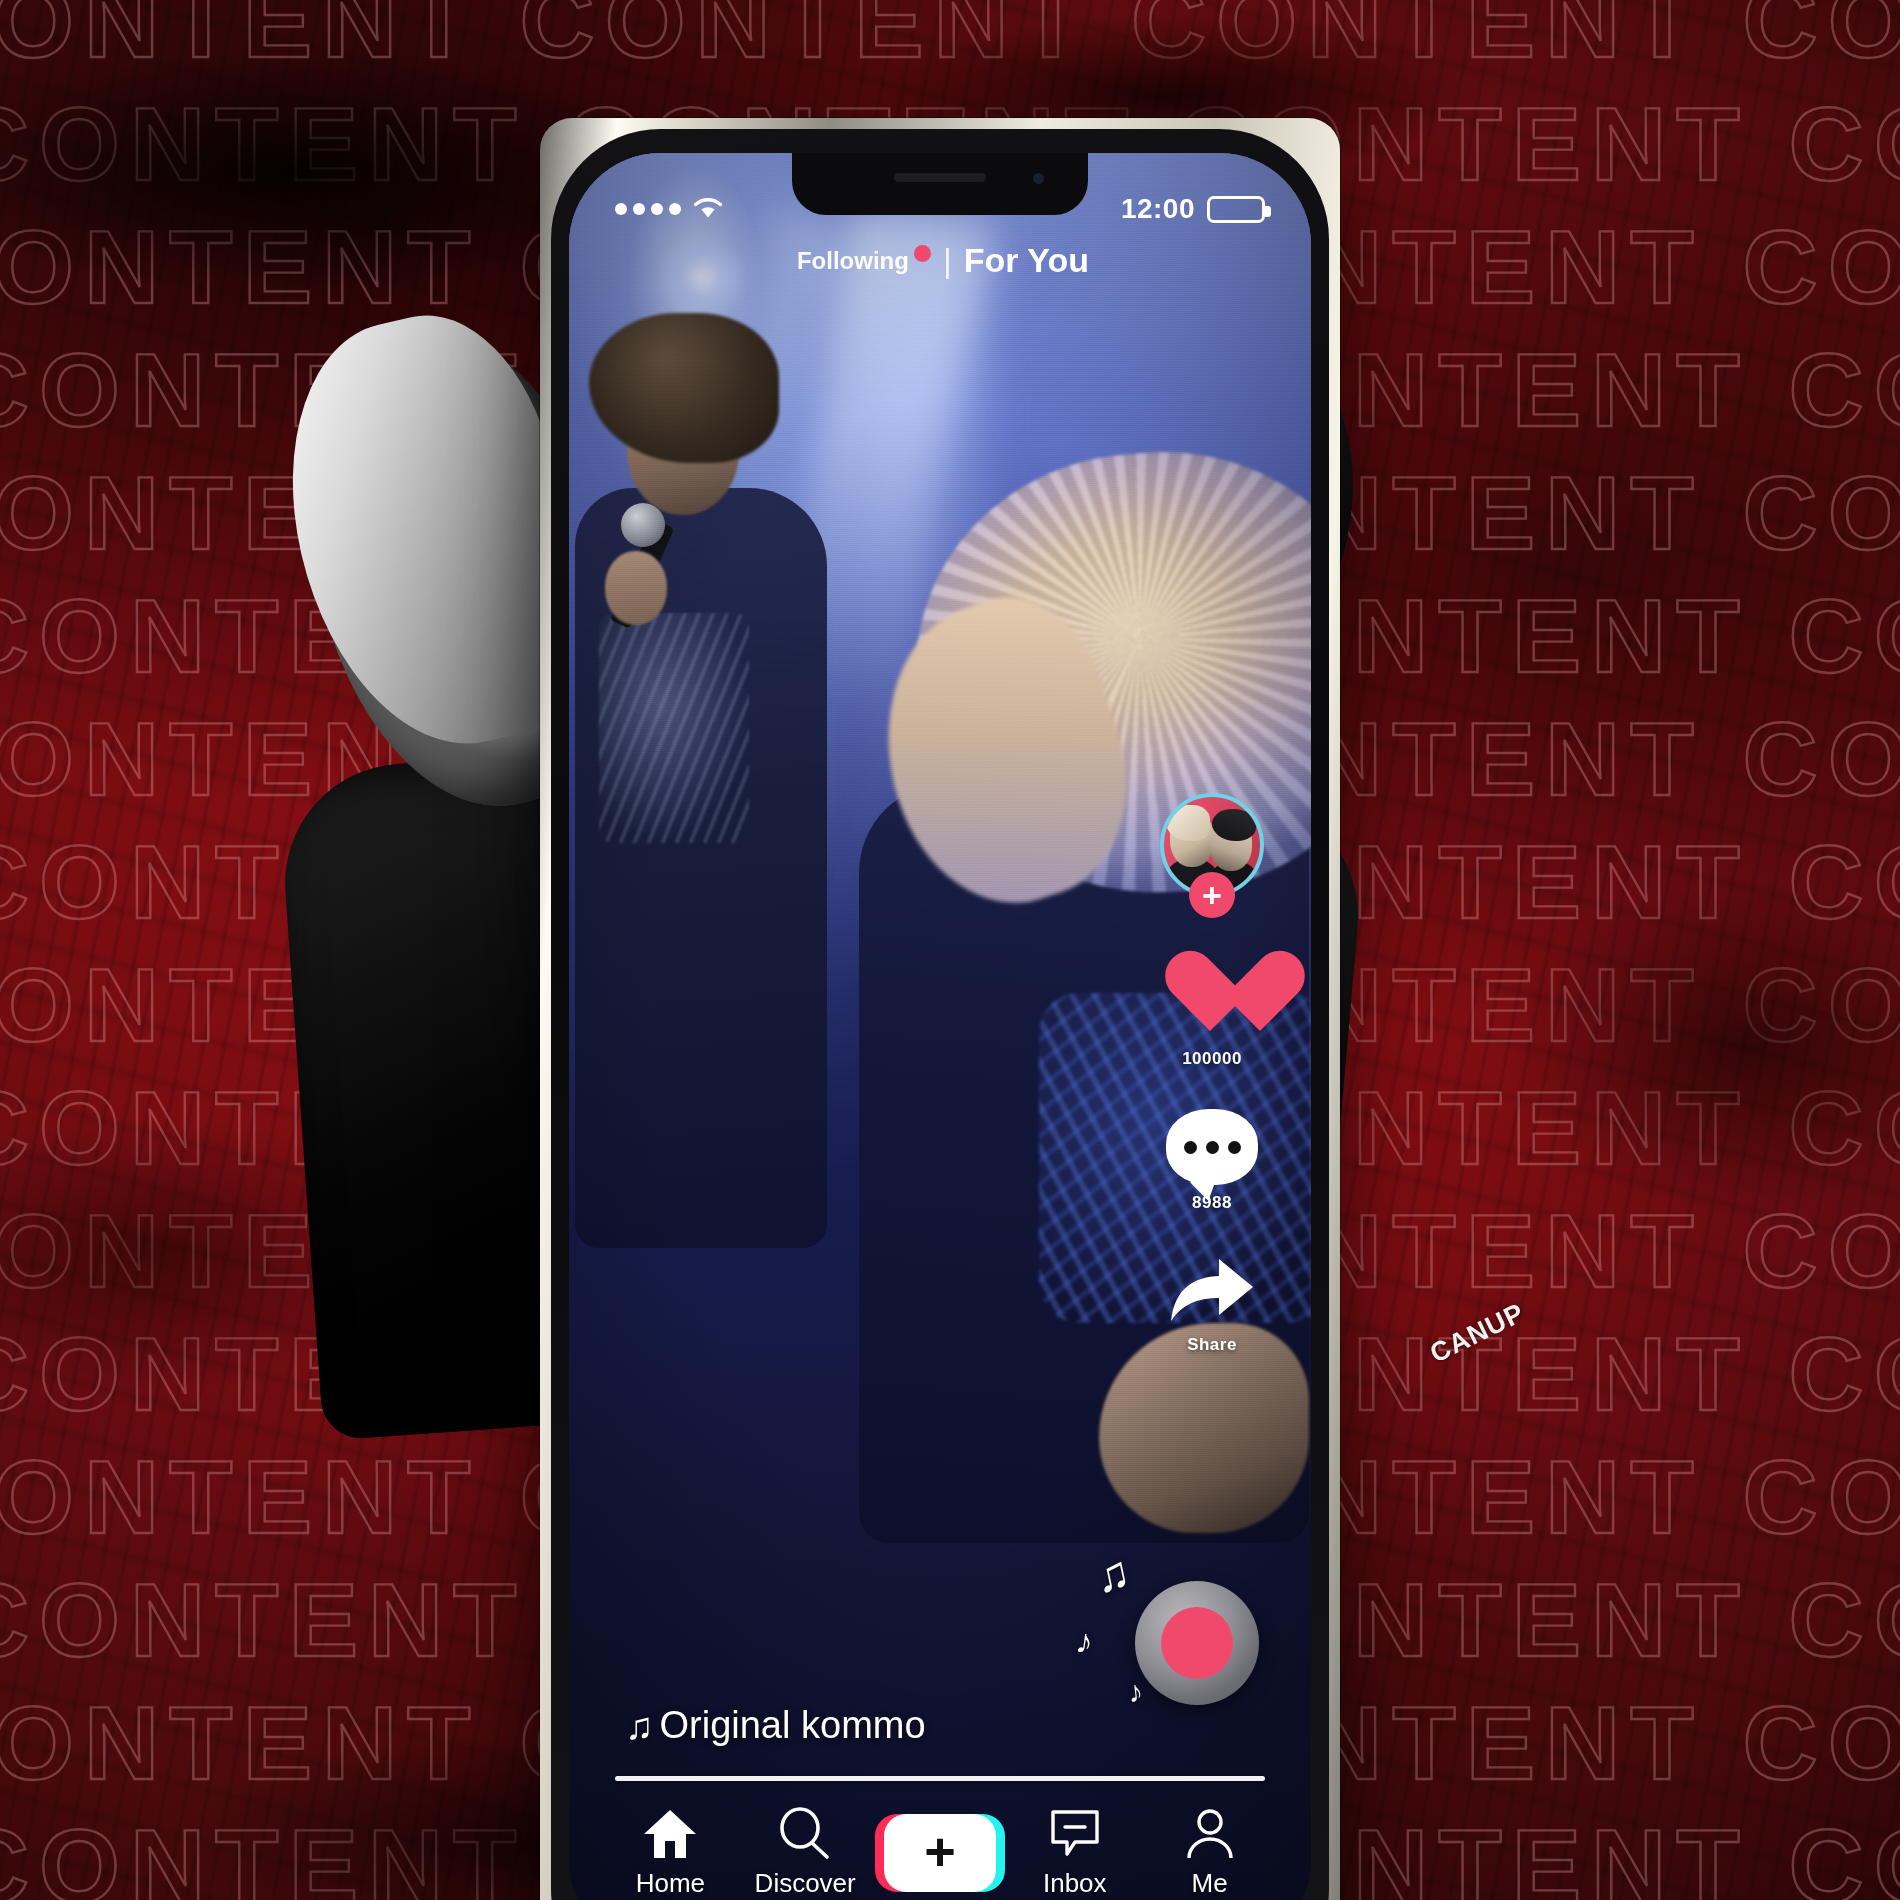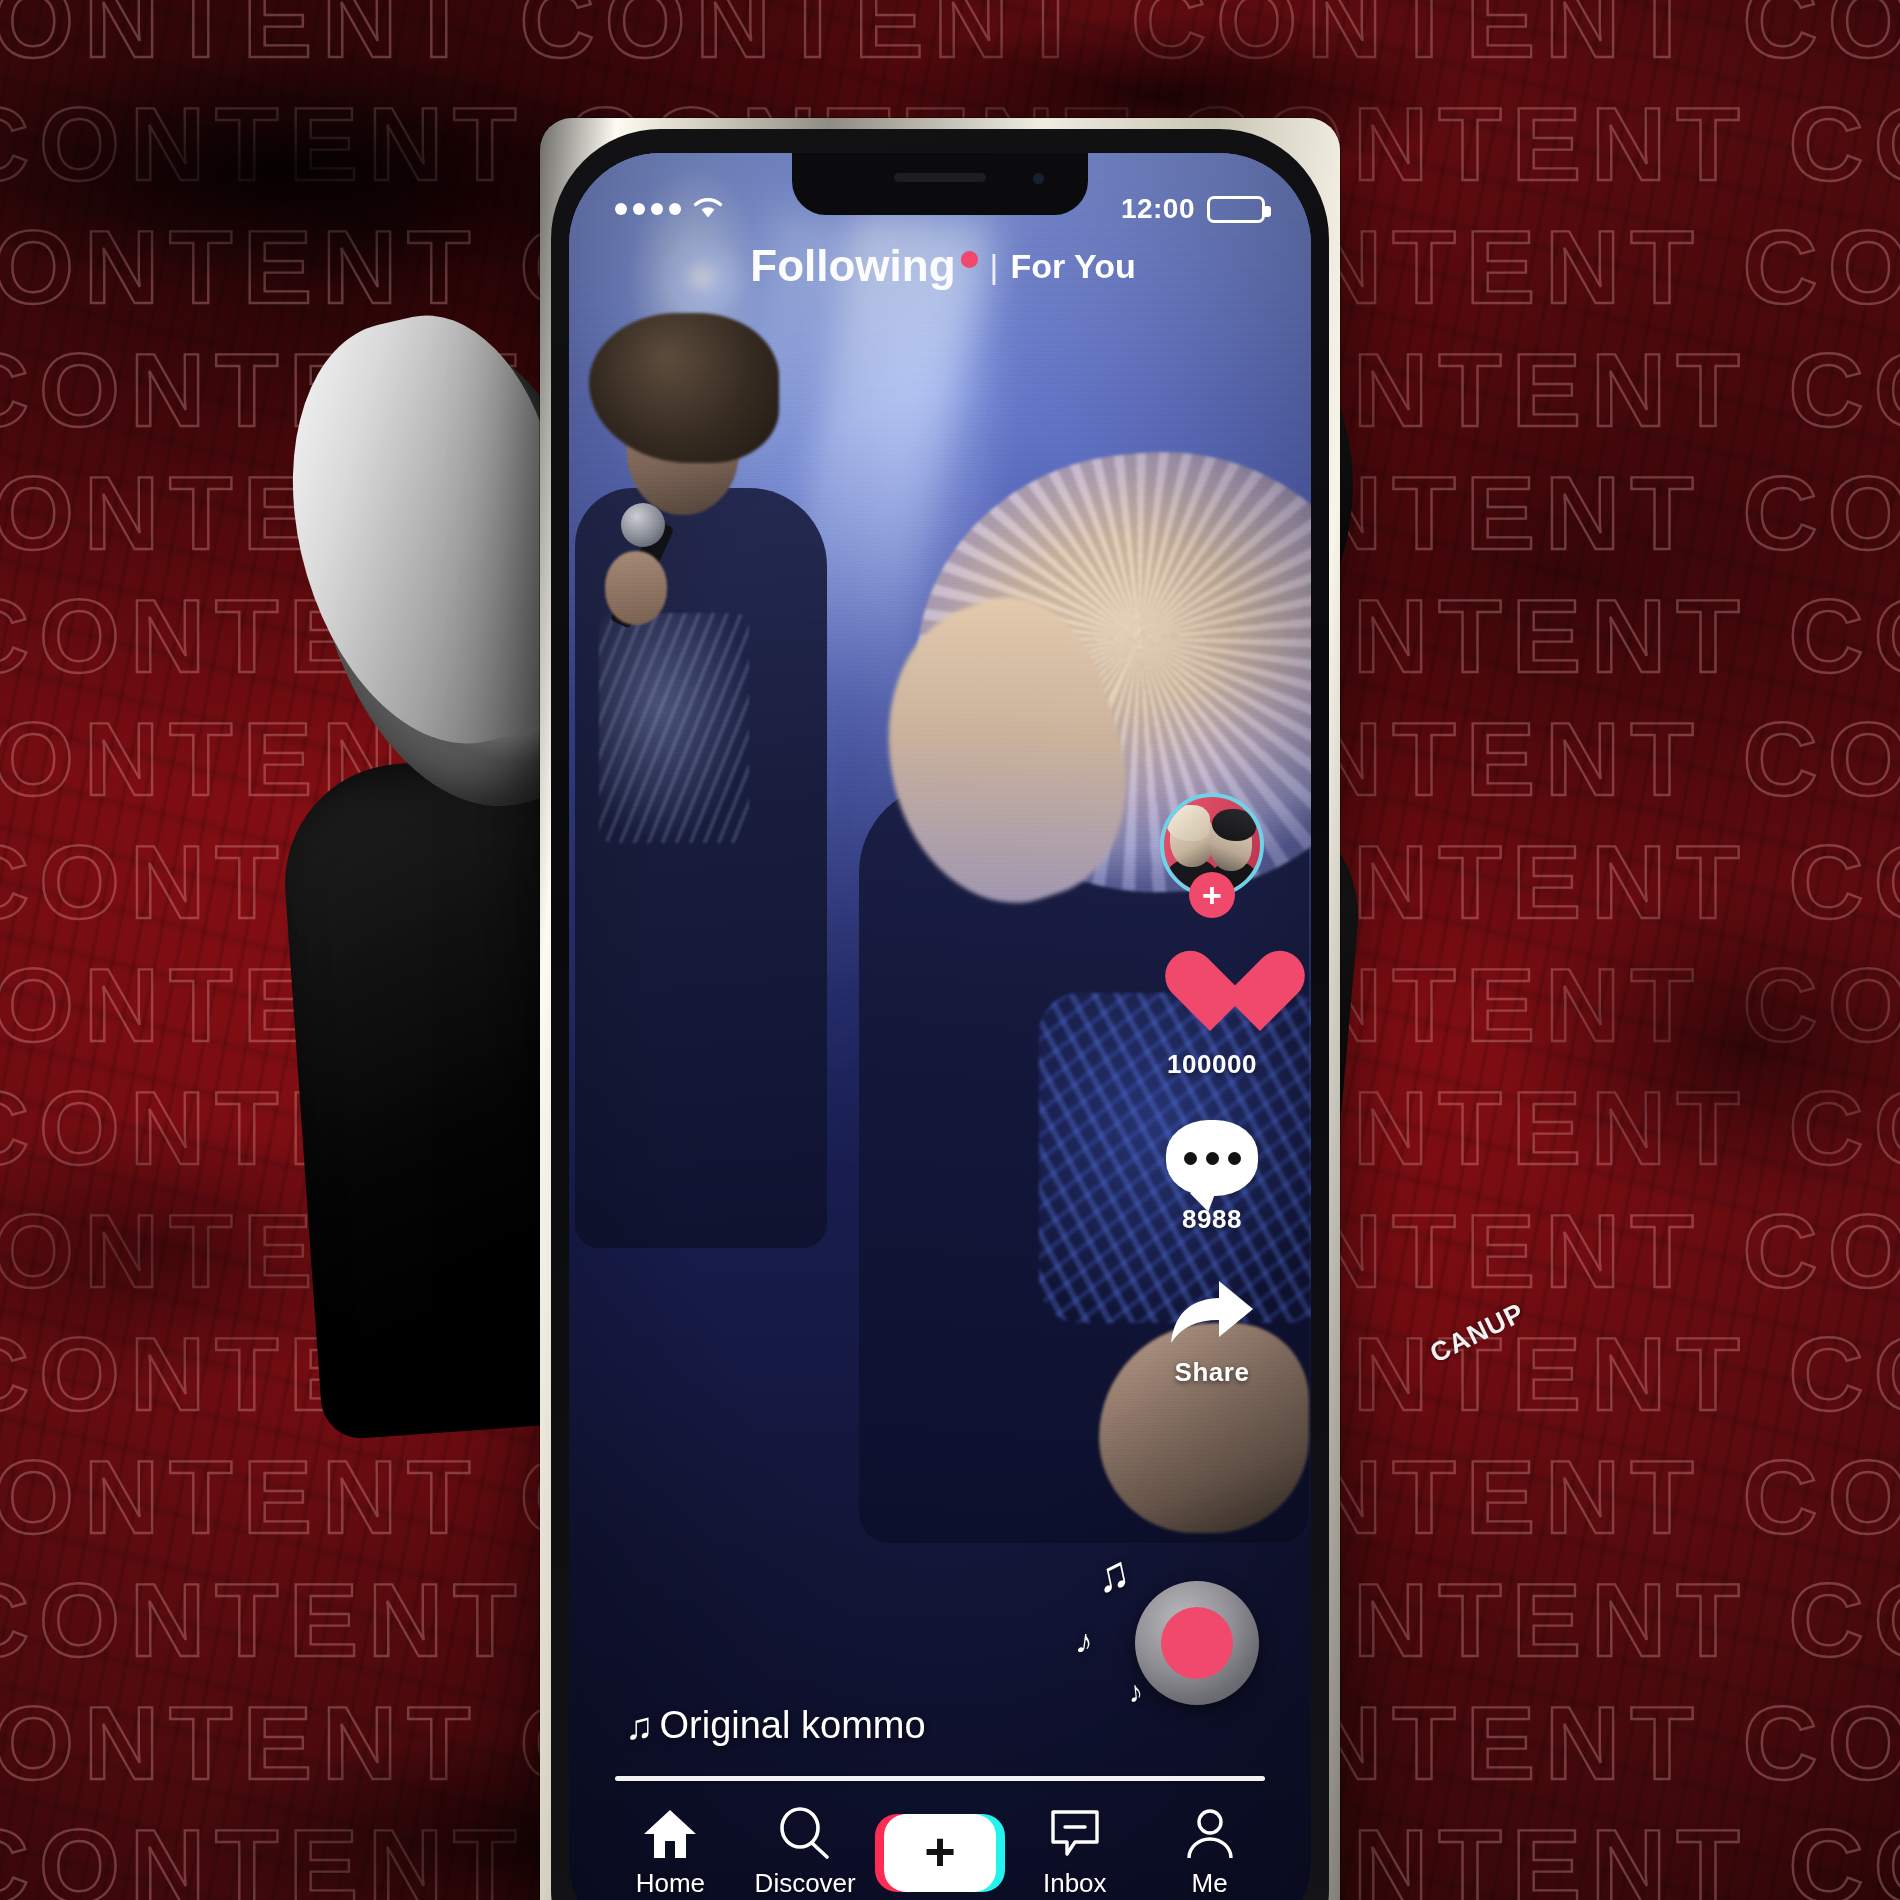--- a/index.html
+++ b/index.html
@@ -329,21 +329,21 @@
     content:"";position:absolute;right:-9px;top:7px;width:6px;height:11px;
     background:#fff;border-radius:0 3px 3px 0;
   }
 
   
   #tabs{
     position:absolute;top:88px;left:0;right:0;
     display:flex;align-items:center;justify-content:center;gap:0;
     color:#fff;
   }
-  #tab-following{font-size:44px;font-weight:700;opacity:.97;margin-left:6px;}
+  #tab-following{font-size:24px;font-weight:700;opacity:.97;margin-left:6px;}
   #live-dot{width:17px;height:17px;border-radius:50%;background:#f0496b;margin:-14px 0 0 5px;}
   #tab-sep{font-size:34px;font-weight:400;opacity:.85;margin:0 12px;}
   #tab-foryou{font-size:34px;font-weight:700;}
 
   
   #rail{
     position:absolute;right:24px;top:640px;width:150px;
     display:flex;flex-direction:column;align-items:center;gap:0;color:#fff;
   }
   #avatar-wrap{position:relative;width:104px;height:104px;margin-bottom:56px;}
@@ -377,21 +377,21 @@
     position:absolute;right:0;bottom:0;width:52px;height:32px;border-radius:24px 24px 0 0;
     background:#141418;
   }
   #follow-plus{
     position:absolute;left:50%;bottom:-21px;transform:translateX(-50%);
     width:46px;height:46px;border-radius:50%;background:#f0496b;
     display:flex;align-items:center;justify-content:center;
     color:#fff;font-size:34px;font-weight:700;line-height:1;
   }
   .rail-item{display:flex;flex-direction:column;align-items:center;margin-bottom:40px;}
-  .rail-count{font-size:26px;font-weight:600;margin-top:8px;letter-spacing:.5px;
+  .rail-count{font-size:17px;font-weight:600;margin-top:8px;letter-spacing:.5px;
     text-shadow:0 2px 5px rgba(0,0,0,.55);}
   #heart{width:96px;height:88px;position:relative;}
   #heart:before,#heart:after{
     content:"";position:absolute;top:0;width:50px;height:78px;
     background:#f0496b;border-radius:50px 50px 0 0;
   }
   #heart:before{left:46px;transform:rotate(-45deg);transform-origin:0 100%;}
   #heart:after{left:46px;transform:rotate(45deg);transform-origin:100% 100%;}
   #bubble{width:92px;height:76px;background:#fff;border-radius:46% 46% 46% 46%;position:relative;
     display:flex;align-items:center;justify-content:center;gap:9px;}

